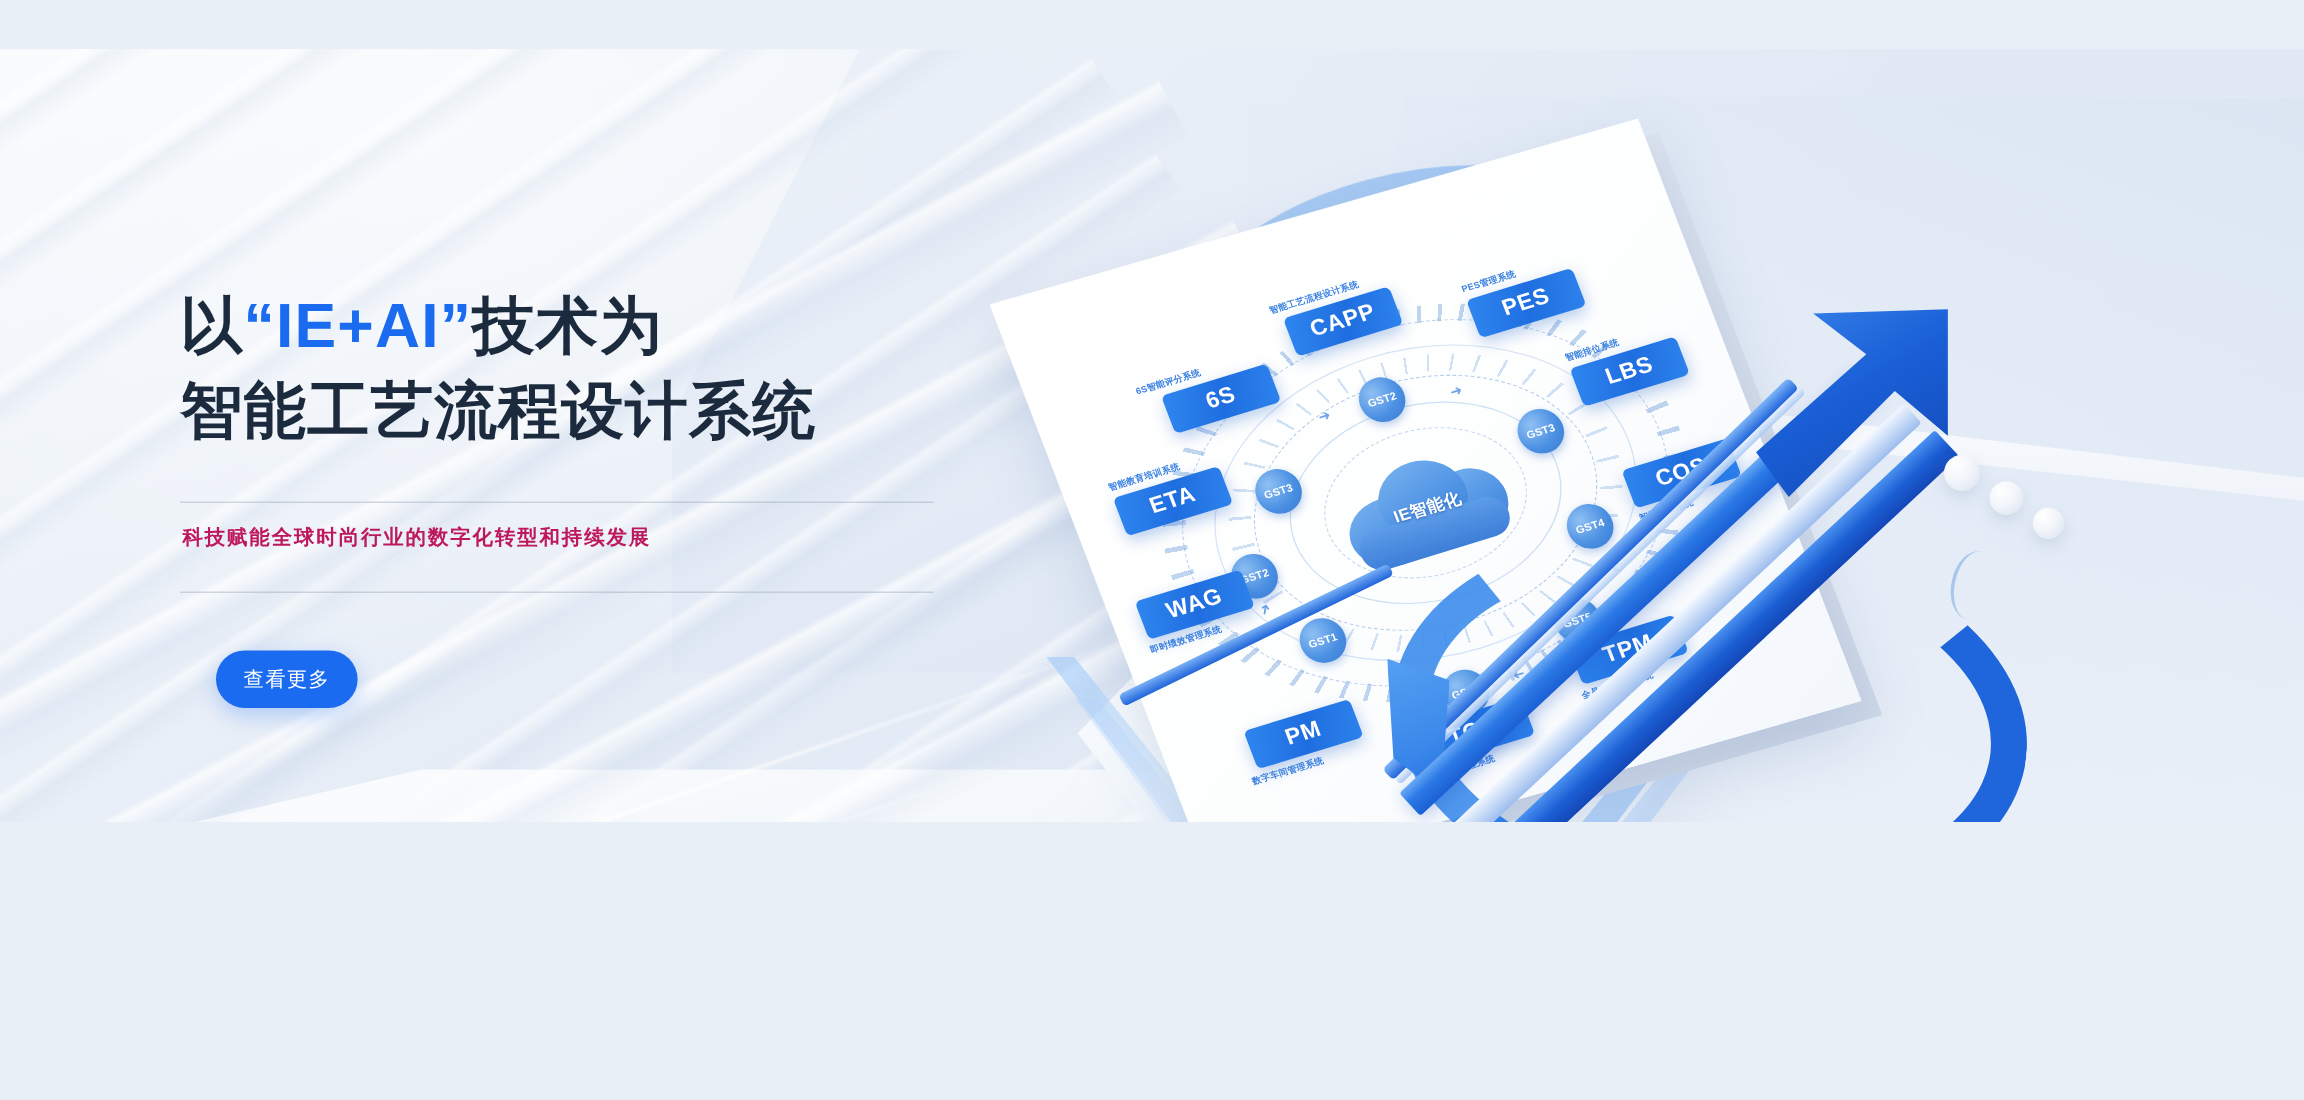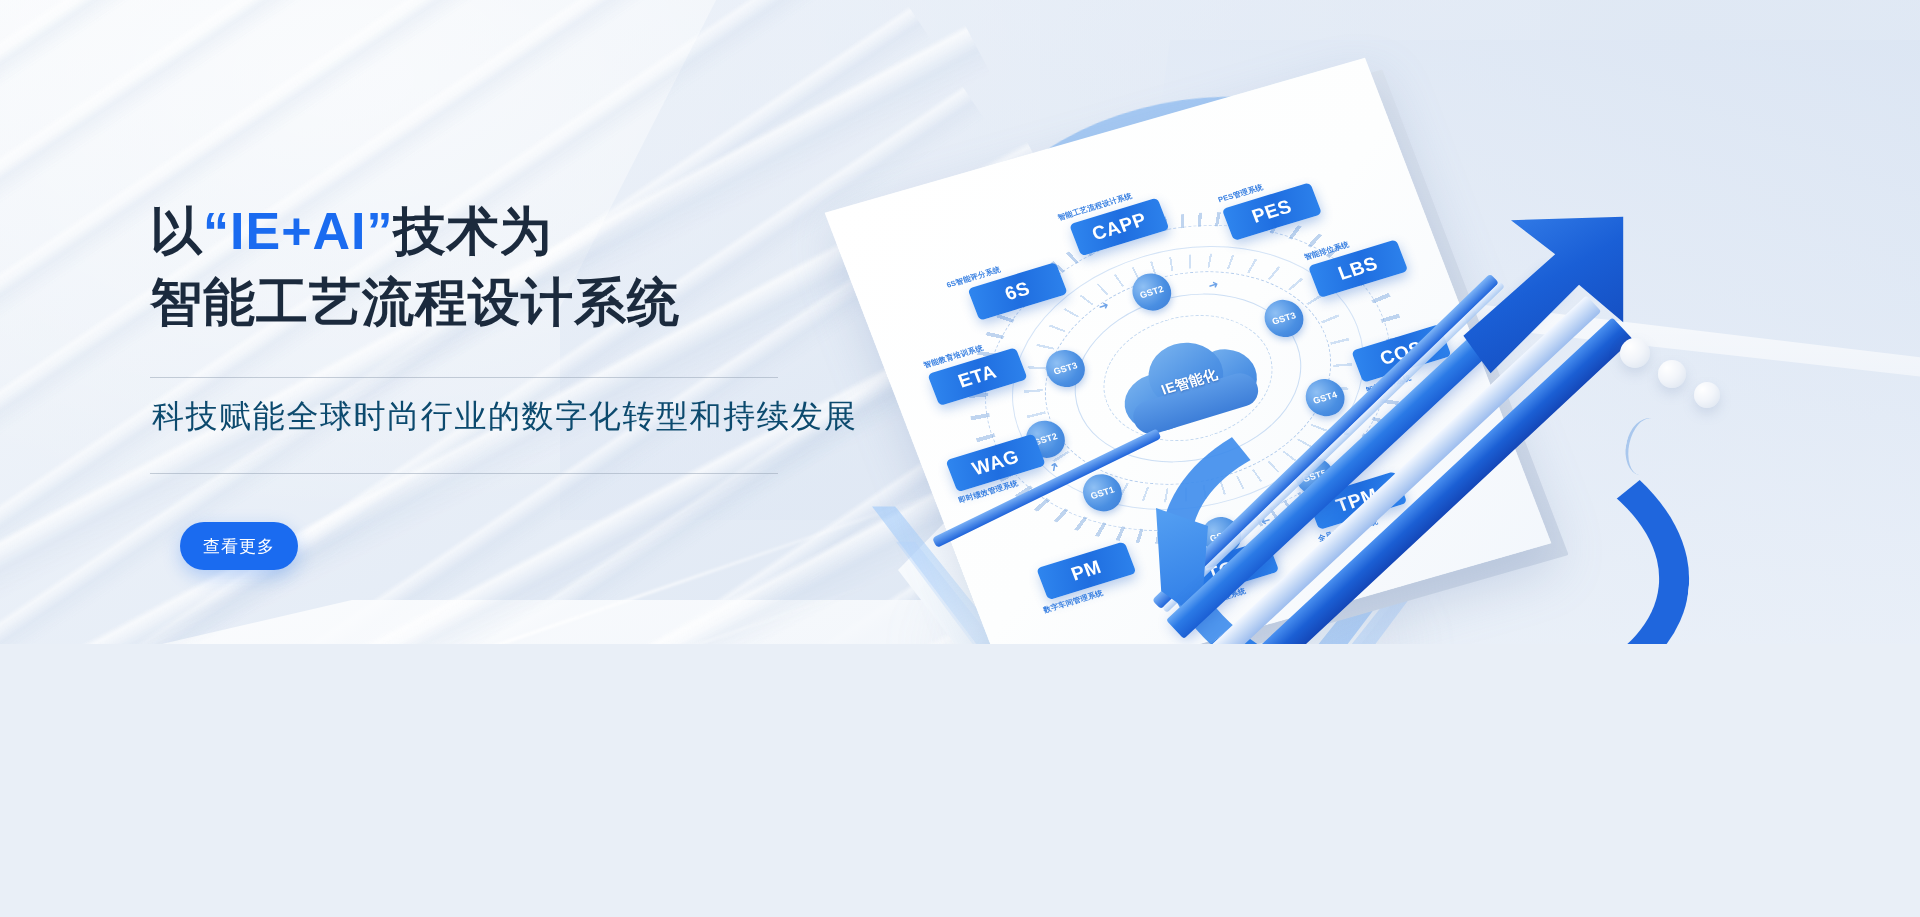--- a/index.html
+++ b/index.html
@@ -2,21 +2,21 @@
 <html lang="zh"><head>
 <meta charset="utf-8">
 <title>IE+AI Hero Banner</title>
 <style>
   html,body{margin:0;padding:0;}
   body{
     width:1920px;height:917px;overflow:hidden;
     font-family:"Liberation Sans","DejaVu Sans",sans-serif;
     background:#e9eff7;
   }
-  #stage{position:relative;width:1920px;height:644px;overflow:hidden;}
+  #stage{position:relative;width:1920px;height:644px;overflow:hidden;margin-top:41px;}
 
   
   .bg-base{
     position:absolute;inset:0;
     background:
       radial-gradient(ellipse 1100px 700px at 18% 12%, #ffffff 0%, rgba(255,255,255,0) 62%),
       radial-gradient(ellipse 900px 600px at 88% 8%, #dfe8f4 0%, rgba(223,232,244,0) 70%),
       linear-gradient(152deg,#f6f9fc 0%,#eaf0f8 34%,#e2eaf5 60%,#dbe5f2 80%,#e7edf6 100%);
   }
   
@@ -90,22 +90,22 @@
   .headline{
     font-size:52px;font-weight:700;line-height:1.36;letter-spacing:1px;
     color:#1b2a3d;margin:0;white-space:nowrap;
   }
   .headline .accent{color:#1a6bf0;}
   .headline .quote{color:#1a6bf0;font-weight:700;}
   .rule{height:1px;background:#9aa7b8;opacity:.55;width:628px;}
   .rule.top{margin-top:40px;}
   .rule.bot{margin-top:34px;}
   .subtitle{
-    font-size:32px;color:#0c4a6e;letter-spacing:1.6px;
-    padding:17px 0 0 2px;margin:0;font-weight:400;white-space:nowrap;
+    font-size:17px;color:#be185d;letter-spacing:1.6px;
+    padding:17px 0 0 2px;margin:0;font-weight:700;white-space:nowrap;
   }
   .cta{
     display:inline-flex;align-items:center;justify-content:center;
     margin-top:48px;margin-left:30px;
     width:118px;height:48px;border-radius:26px;
     background:#1a6bf0;color:#fff;font-size:17px;letter-spacing:1px;
     border:none;cursor:pointer;box-shadow:0 6px 18px rgba(26,107,240,.28);
   }
 
   

